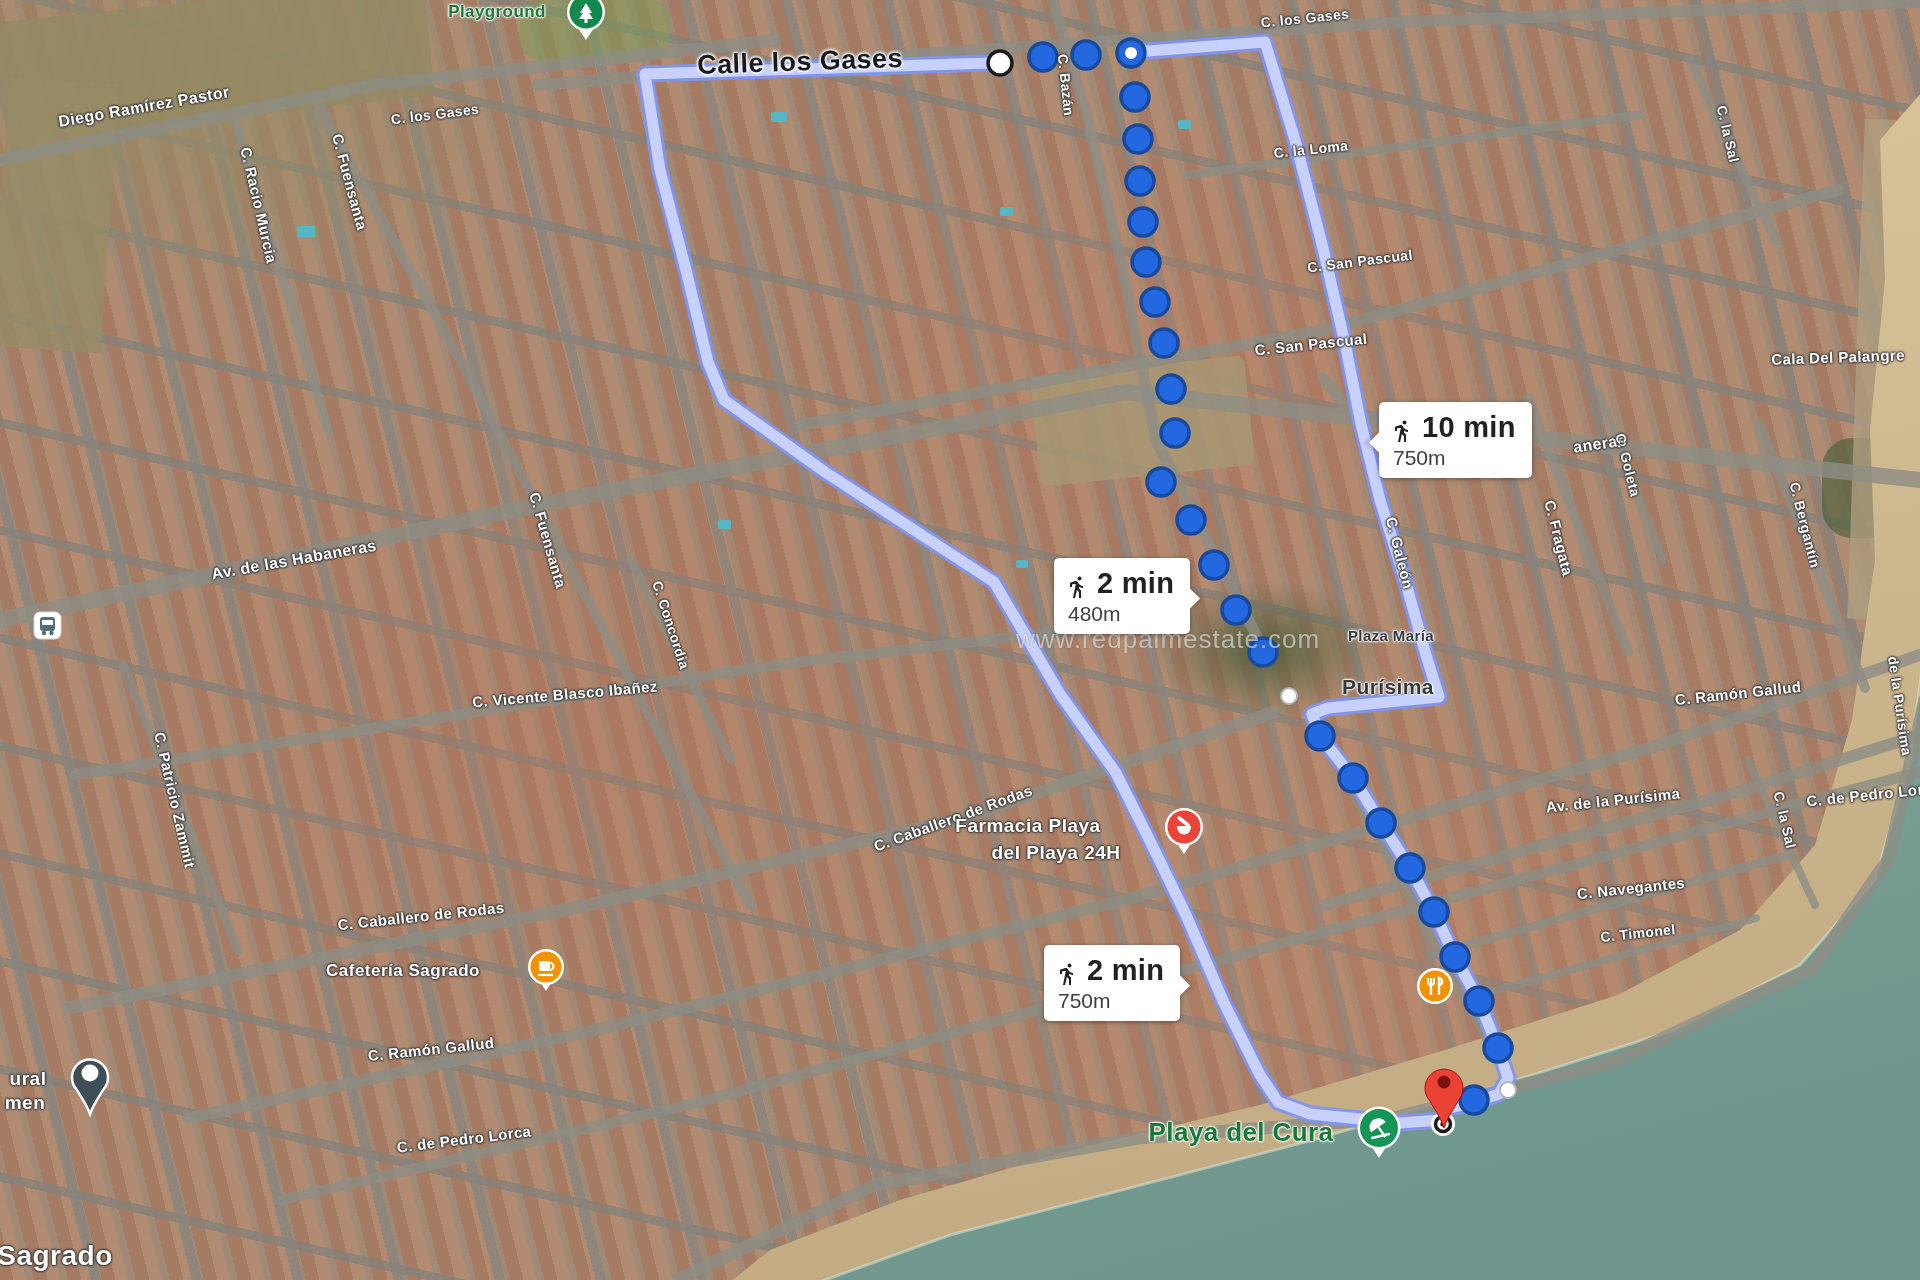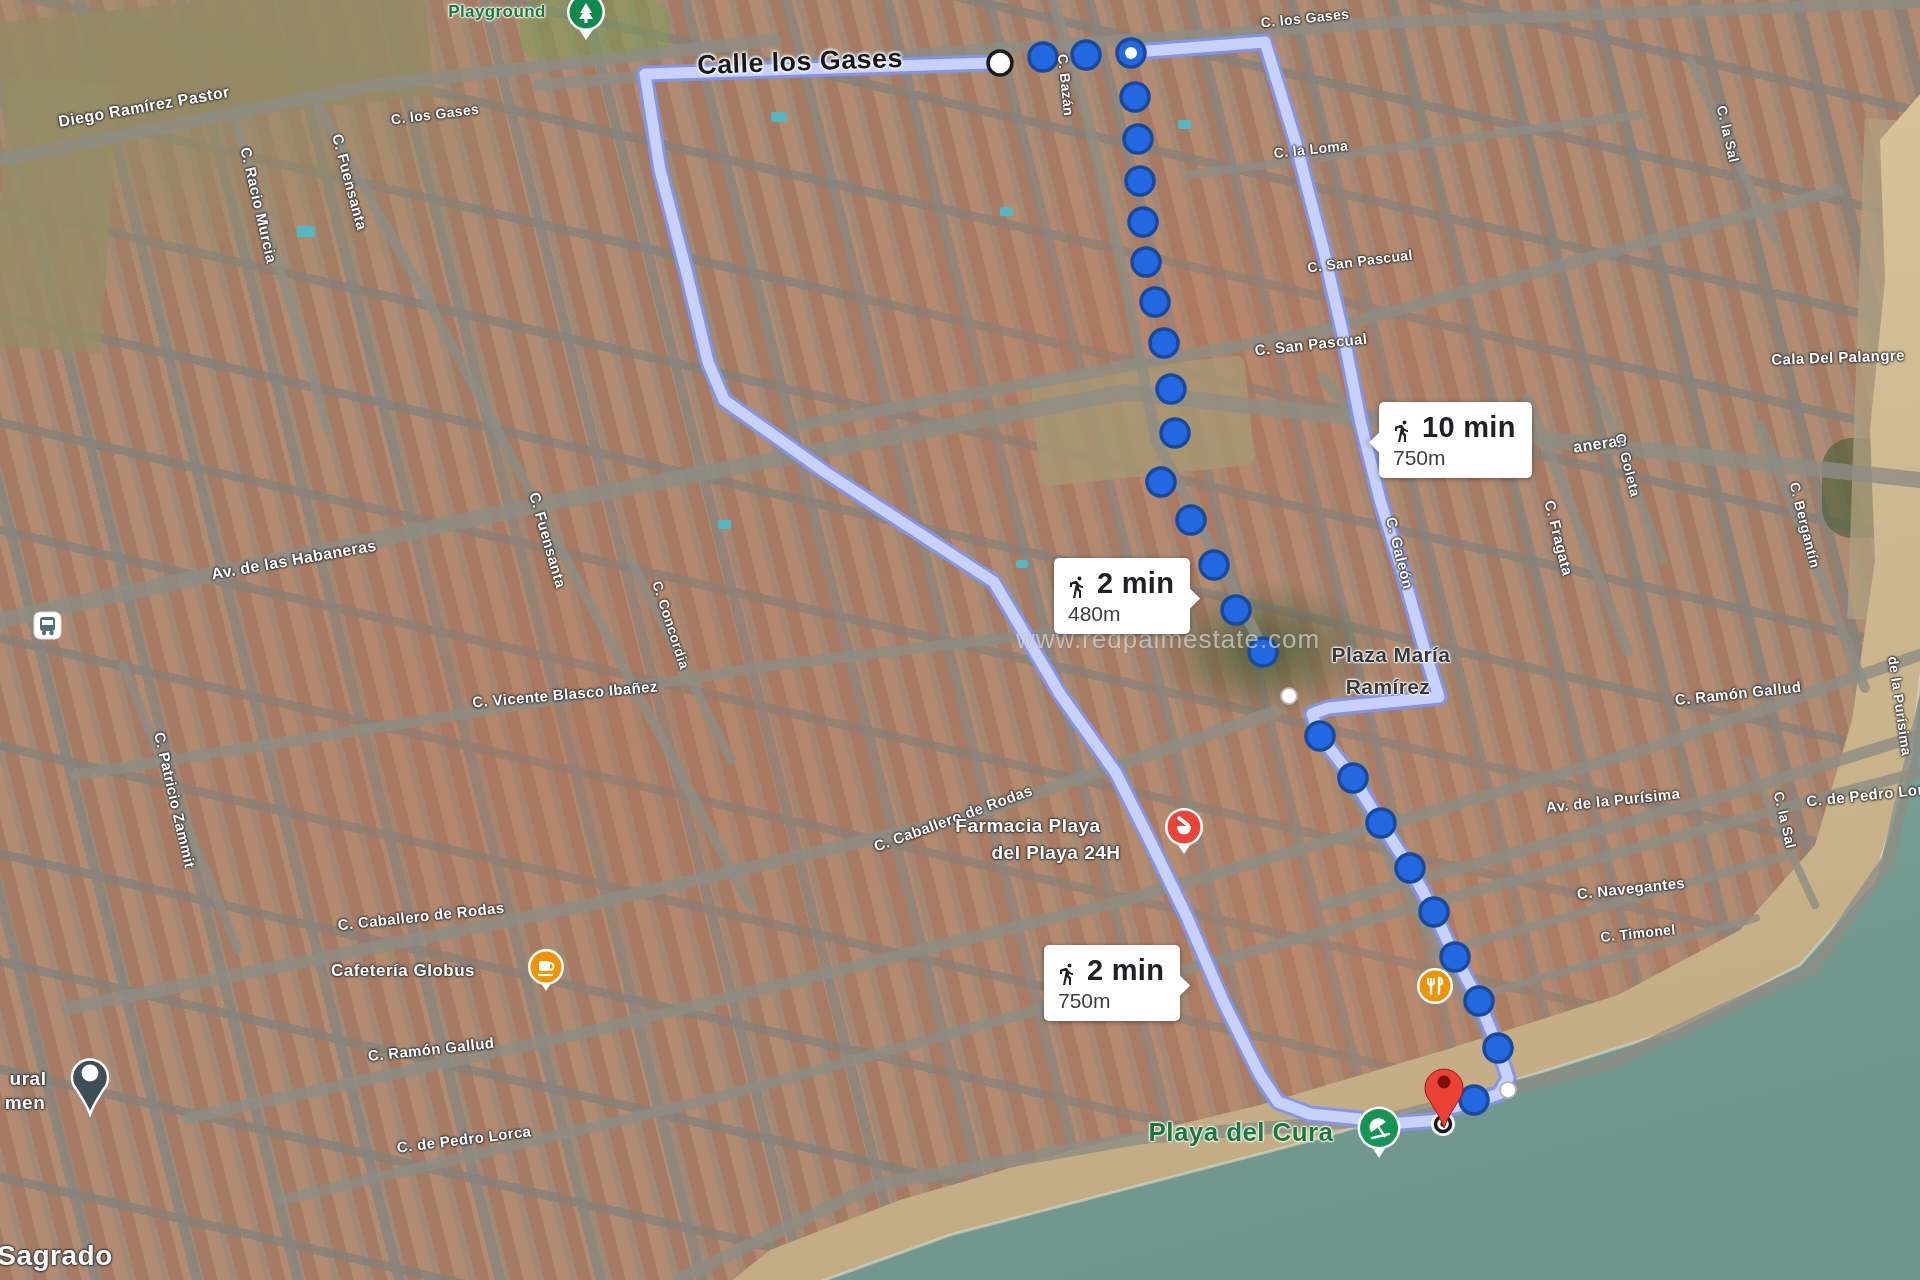--- a/index.html
+++ b/index.html
@@ -236,28 +236,28 @@
       <div class="lbl street" style="left: 294px; top: 560px; font-size: 16px; --r: -10deg;">Av. de las Habaneras</div>
       <div class="lbl street" style="left: 1600px; top: 444px; font-size: 16px; --r: -8deg;">aneras</div>
       <div class="lbl street" style="left: 548px; top: 540px; font-size: 15px; --r: 74deg;">C. Fuensanta</div>
       <div class="lbl street" style="left: 671px; top: 625px; font-size: 14px; --r: 72deg;">C. Concordia</div>
       <div class="lbl street" style="left: 1400px; top: 553px; font-size: 15px; --r: 76deg;">C. Galeón</div>
       <div class="lbl street" style="left: 1559px; top: 538px; font-size: 15px; --r: 76deg;">C. Fragata</div>
       <div class="lbl street" style="left: 1628px; top: 465px; font-size: 14px; --r: 76deg;">C. Goleta</div>
       <div class="lbl street" style="left: 1805px; top: 525px; font-size: 14px; --r: 76deg;">C. Bergantín</div>
       <div class="lbl street" style="left: 565px; top: 694px; font-size: 15px; --r: -5deg;">C. Vicente Blasco Ibañez</div>
       <div class="lbl street" style="left: 175px; top: 800px; font-size: 15px; --r: 77deg;">C. Patricio Zammit</div>
-      <div class="lbl plaza" style="left: 1391px; top: 655px; font-size: 21px; --r: 0deg;">Plaza María</div>
-      <div class="lbl plaza" style="left: 1388px; top: 687px; font-size: 21px; --r: 0deg;">Ramírez</div>
+      <div class="lbl plaza" style="left: 1391px; top: 635px; font-size: 15px; --r: 0deg;">Plaza María</div>
+      <div class="lbl plaza" style="left: 1388px; top: 687px; font-size: 21px; --r: 0deg;">Purísima</div>
       <div class="lbl street" style="left: 1738px; top: 693px; font-size: 15px; --r: -6deg;">C. Ramón Gallud</div>
       <div class="lbl street" style="left: 421px; top: 916px; font-size: 15px; --r: -6deg;">C. Caballero de Rodas</div>
       <div class="lbl street" style="left: 953px; top: 818px; font-size: 15px; --r: -20deg;">C. Caballero de Rodas</div>
       <div class="lbl poi-white" style="left: 1028px; top: 826px; font-size: 19px; --r: 0deg;">Farmacia Playa</div>
       <div class="lbl poi-white" style="left: 1056px; top: 853px; font-size: 19px; --r: 0deg;">del Playa 24H</div>
-      <div class="lbl poi-white" style="left: 403px; top: 971px; font-size: 17px; --r: 0deg;">Cafetería Globus</div>
+      <div class="lbl poi-white" style="left: 403px; top: 971px; font-size: 17px; --r: 0deg;">Cafetería Sagrado</div>
       <div class="lbl street" style="left: 431px; top: 1049px; font-size: 15px; --r: -6deg;">C. Ramón Gallud</div>
       <div class="lbl poi-white" style="left: 28px; top: 1079px; font-size: 19px; --r: 0deg;">ural</div>
       <div class="lbl poi-white" style="left: 25px; top: 1103px; font-size: 19px; --r: 0deg;">men</div>
       <div class="lbl street" style="left: 464px; top: 1139px; font-size: 15px; --r: -7deg;">C. de Pedro Lorca</div>
       <div class="lbl street" style="left: 1613px; top: 800px; font-size: 15px; --r: -6deg;">Av. de la Purísima</div>
       <div class="lbl street" style="left: 1785px; top: 820px; font-size: 14px; --r: 77deg;">C. la Sal</div>
       <div class="lbl street" style="left: 1900px; top: 706px; font-size: 14px; --r: 82deg;">de la Purísima</div>
       <div class="lbl street" style="left: 1631px; top: 888px; font-size: 15px; --r: -6deg;">C. Navegantes</div>
       <div class="lbl street" style="left: 1638px; top: 933px; font-size: 14px; --r: -6deg;">C. Timonel</div>
       <div class="lbl street" style="left: 1865px; top: 795px; font-size: 15px; --r: -6deg;">C. de Pedro Lor</div>

